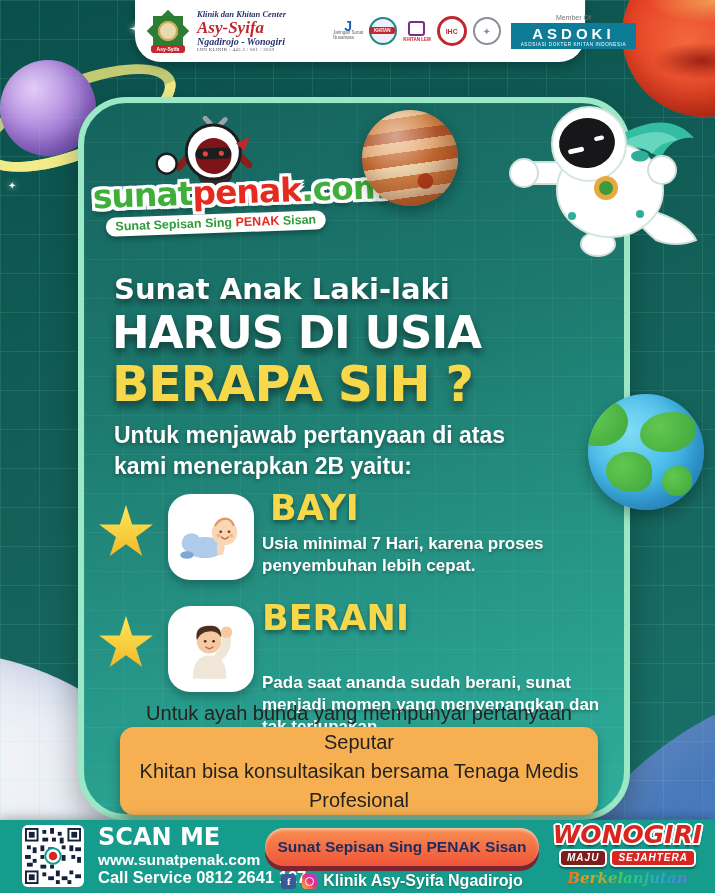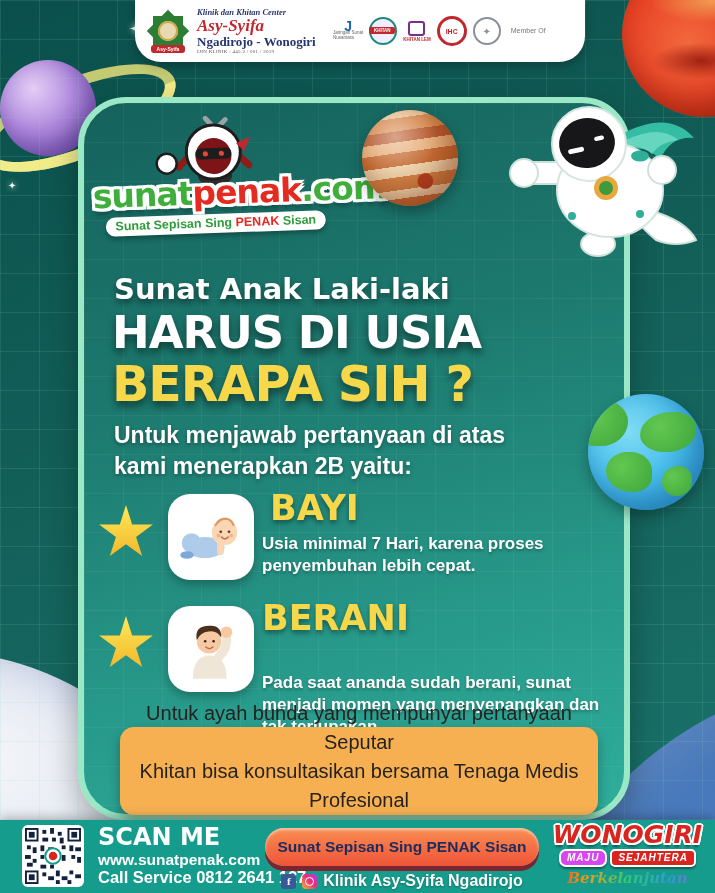--- a/index.html
+++ b/index.html
@@ -42,21 +42,21 @@
   .emblem{position:relative;width:42px;height:42px;flex:0 0 auto;}
   .emblem .sq{position:absolute;left:6px;top:6px;width:30px;height:30px;background:#2e7d34;}
   .emblem .sq2{transform:rotate(45deg);}
   .emblem .core{position:absolute;left:11px;top:11px;width:20px;height:20px;border-radius:50%;background:#e8d9b0;
     box-shadow:inset 0 0 0 2px #caa94f;}
   .emblem .cap{position:absolute;left:4px;bottom:-1px;width:34px;height:8px;background:#c1272d;border-radius:3px;
     color:#fff;font-size:5px;font-weight:bold;text-align:center;line-height:8px;}
   .clinic-text{flex:0 0 auto;width:128px;line-height:1.05;font-family:"Liberation Serif",serif;}
   .clinic-l1{font-size:8.5px;font-weight:bold;font-style:italic;color:#27356e;}
   .clinic-name{font-size:17px;font-weight:bold;font-style:italic;color:#c1272d;}
-  .clinic-city{font-size:13px;font-weight:bold;color:#27356e;}
+  .clinic-city{font-size:10px;font-weight:bold;font-style:italic;color:#27356e;}
   .clinic-lic{font-size:5px;color:#555;letter-spacing:.3px;}
   .partners{display:flex;align-items:center;gap:6px;flex:0 0 auto;}
   .plogo{display:flex;flex-direction:column;align-items:center;justify-content:center;}
   .p1-glyph{color:#1a63b0;font-weight:bold;font-size:14px;line-height:10px;}
   .p1-label{font-size:4.5px;color:#666;white-space:pre-line;text-align:left;line-height:1.1;}
   .p2-circle{width:24px;height:24px;border-radius:50%;border:2px solid #1b8a7d;position:relative;background:#eef;}
   .p2-band{position:absolute;left:-2px;top:8px;width:26px;height:7px;background:#c1272d;border-radius:2px;
     color:#fff;font-size:4.5px;font-weight:bold;text-align:center;line-height:7px;}
   .p3-glyph{width:13px;height:11px;border:2.5px solid #7b2d8b;border-radius:3px;}
   .p3-label{font-size:4.5px;color:#c1272d;font-weight:bold;margin-top:1px;}
@@ -149,21 +149,21 @@
   .ig{width:15px;height:15px;border-radius:4px;position:relative;
     background:linear-gradient(45deg,#f7b733 0%,#ee2a7b 55%,#a044ff 100%);}
   .ig::after{content:"";position:absolute;left:3px;top:3px;width:7px;height:7px;border:1.6px solid #fff;border-radius:50%;}
   .social-caption{color:#fff;font-weight:bold;font-size:16px;text-shadow:0 1px 2px rgba(0,0,0,.3);}
   .wonogiri{position:absolute;left:545px;top:2px;width:165px;text-align:center;}
   .wng-title{font-family:"DejaVu Sans",sans-serif;font-weight:bold;font-style:italic;font-size:25px;color:#d9251f;line-height:1.05;
     text-shadow:-2px 0 #fff,2px 0 #fff,0 -2px #fff,0 2px #fff,-1.5px -1.5px #fff,1.5px 1.5px #fff,1.5px -1.5px #fff,-1.5px 1.5px #fff,0 4px 3px rgba(0,0,0,.45);}
   .wng-badges{display:flex;justify-content:center;gap:3px;margin-top:1px;}
   .badge{border:2px solid #fff;border-radius:5px;color:#fff;font-weight:bold;font-style:italic;font-size:10px;
     letter-spacing:1px;padding:0 6px;line-height:14px;box-shadow:0 2px 2px rgba(0,0,0,.4);}
-  .badge-blue{background:#d946ef;border-radius:7px;} .badge-red{background:#d9251f;}
+  .badge-blue{background:#7f1d1d;} .badge-red{background:#d9251f;}
   .wng-script{margin-top:2px;font-family:"DejaVu Serif",serif;font-style:italic;font-weight:bold;font-size:15px;color:#e74c8b;}
   @supports (-webkit-background-clip:text){
     .wng-script{background:linear-gradient(90deg,#e3342f,#f39c12,#2ecc71,#3498db,#9b59b6);
       -webkit-background-clip:text;background-clip:text;color:transparent;}}
 </style>
 </head>
 <body>
 
 <div id="poster">
 
@@ -214,20 +214,24 @@
       </div>
       <div class="plogo">
         <div class="p4-circle">IHC</div>
       </div>
       <div class="plogo">
         <div class="p5-circle">✦</div>
       </div>
     </div>
     <div class="member-box">
       <div class="member-of">Member Of</div>
+      <div class="asdoki">
+        <div class="asdoki-name">ASDOKI</div>
+        <div class="asdoki-sub">ASOSIASI DOKTER KHITAN INDONESIA</div>
+      </div>
     </div>
   </div>
 
   <div class="abs card"></div>
 
   <div class="abs brand">
     <svg class="ninja" width="130" height="78" viewBox="0 0 130 78">
       <g stroke="#9aa3a8" stroke-width="5" stroke-linecap="round">
         <line x1="34" y1="52" x2="78" y2="10"></line>
           <line x1="96" y1="52" x2="58" y2="8"></line>

